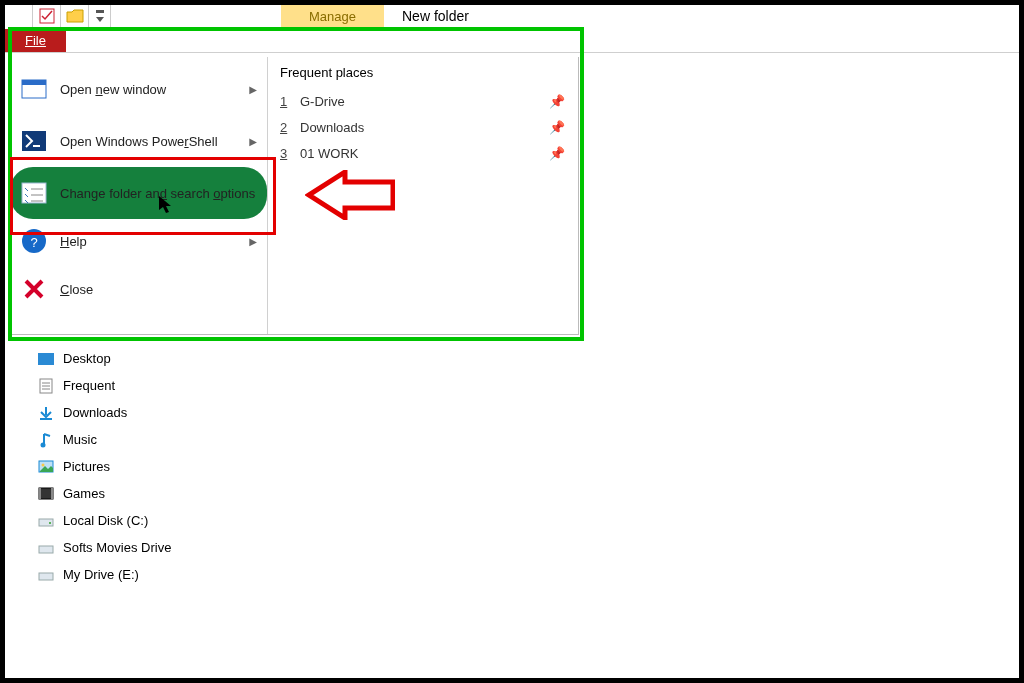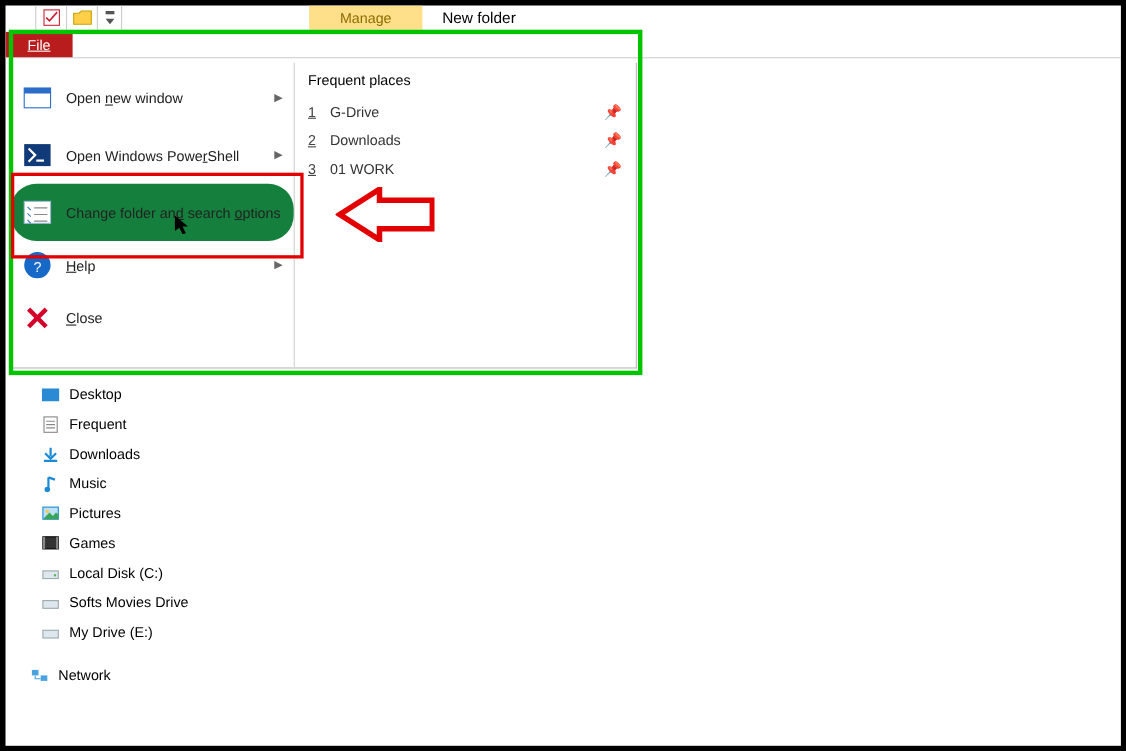--- a/index.html
+++ b/index.html
@@ -262,25 +262,15 @@
       <span>Softs Movies Drive</span>
     </div>
     <div class="tnode">
       <span class="ticon">
           <svg width="16" height="12">
             <rect x="1" y="4" width="14" height="7" fill="#dfe7ee" stroke="#9aa"></rect>
           </svg>
         </span>
       <span>My Drive (E:)</span>
     </div>
-    <div class="tnode netnode">
-      <span class="ticon">
-          <svg width="18" height="14">
-            <rect x="2" y="2" width="6" height="5" fill="#4aa3df"></rect>
-            <rect x="10" y="7" width="6" height="5" fill="#4aa3df"></rect>
-            <path d="M5 7 L5 10 L10 10" stroke="#4aa3df" fill="none"></path>
-          </svg>
-        </span>
-      <span>Network</span>
-    </div>
   </div>
 
 </div>
 
 </body></html>

